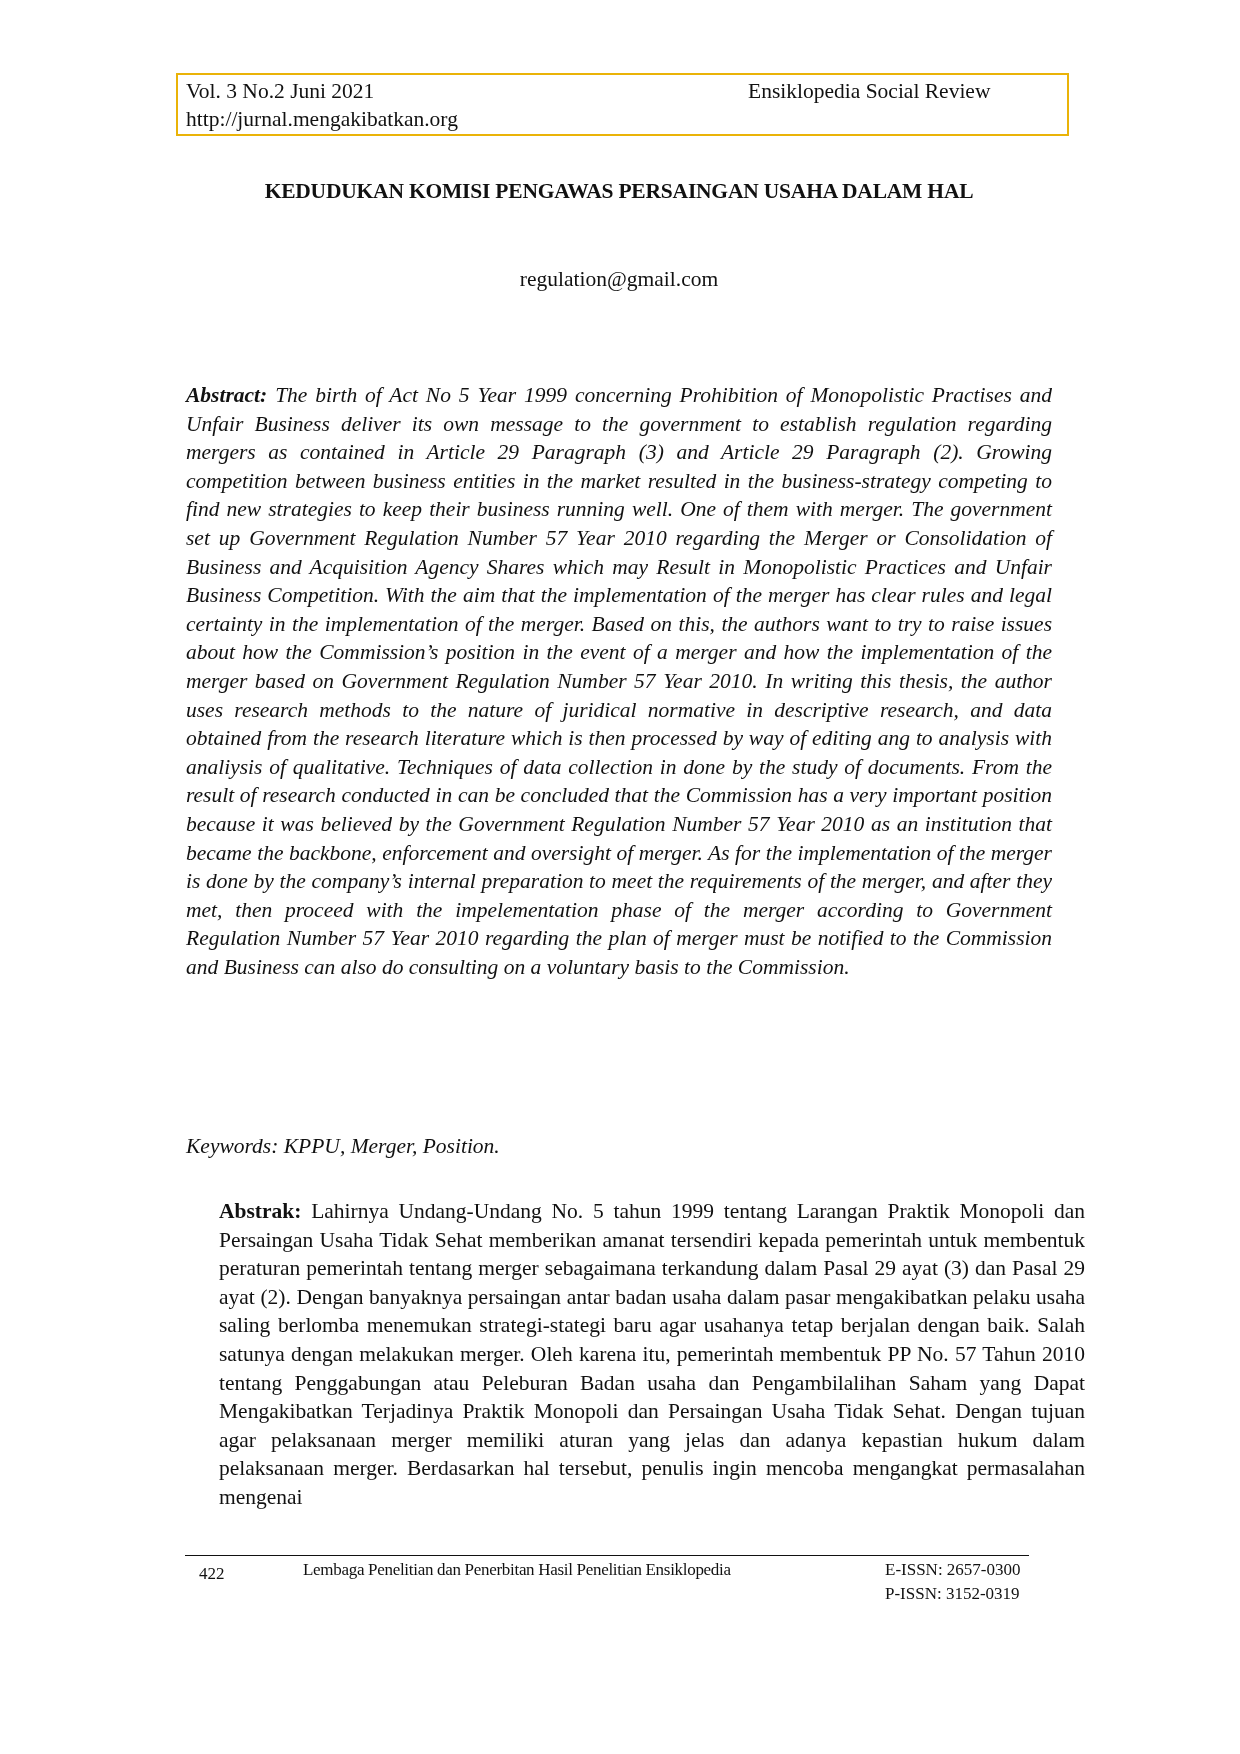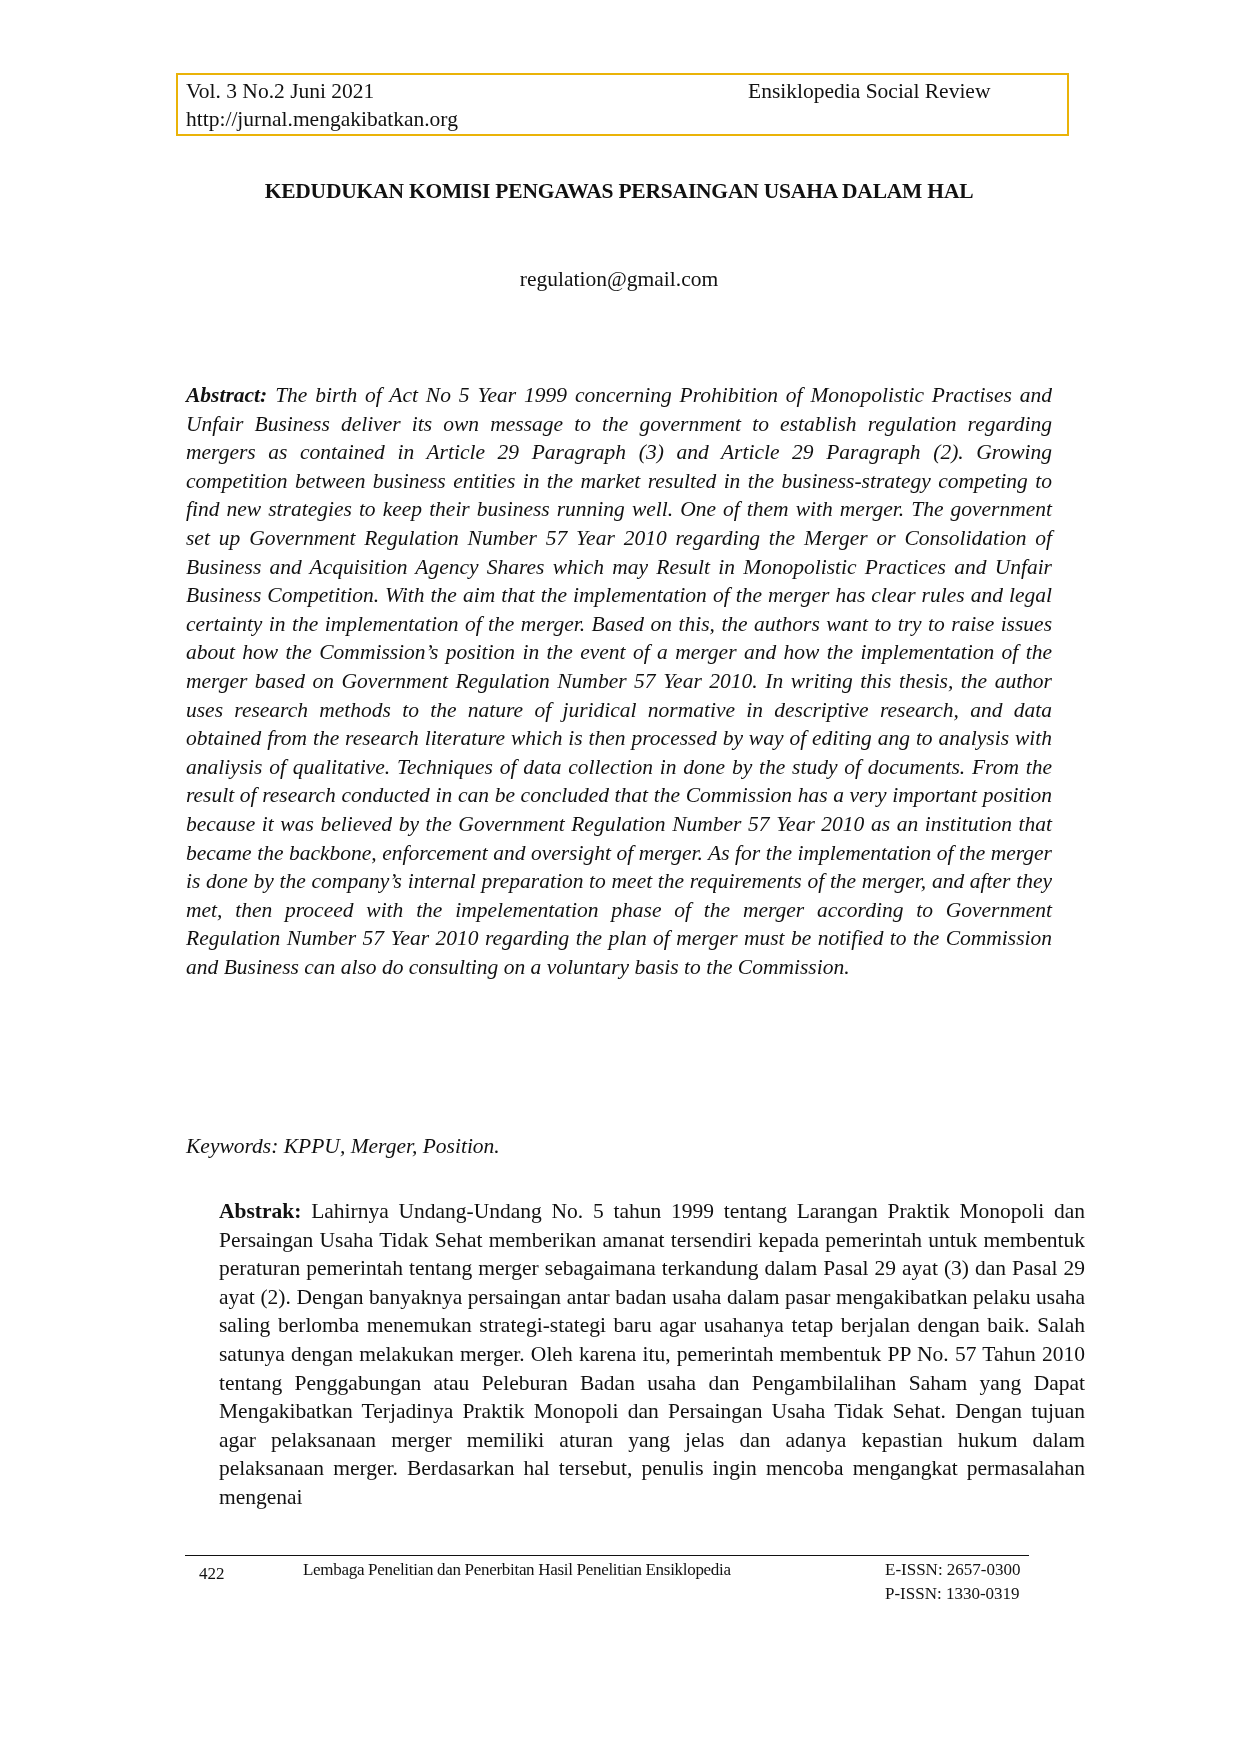--- a/index.html
+++ b/index.html
@@ -162,15 +162,15 @@
 
 <div class="abstract-id"><span class="label">Abstrak:</span> <span>Lahirnya Undang-Undang No. 5 tahun 1999 tentang Larangan Praktik Monopoli dan Persaingan Usaha Tidak Sehat memberikan amanat tersendiri kepada pemerintah untuk membentuk peraturan pemerintah tentang merger sebagaimana terkandung dalam Pasal 29 ayat (3) dan Pasal 29 ayat (2). Dengan banyaknya persaingan antar badan usaha dalam pasar mengakibatkan pelaku usaha saling berlomba menemukan strategi-stategi baru agar usahanya tetap berjalan dengan baik. Salah satunya dengan melakukan merger. Oleh karena itu, pemerintah membentuk PP No. 57 Tahun 2010 tentang Penggabungan atau Peleburan Badan usaha dan Pengambilalihan Saham yang Dapat Mengakibatkan Terjadinya Praktik Monopoli dan Persaingan Usaha Tidak Sehat. Dengan tujuan agar pelaksanaan merger memiliki aturan yang jelas dan adanya kepastian hukum dalam pelaksanaan merger. Berdasarkan hal tersebut, penulis ingin mencoba mengangkat permasalahan mengenai</span></div>
 
 <div class="footer-rule"></div>
 
 <div class="footer">
   <span class="page-number">422</span>
   <span class="publisher">Lembaga Penelitian dan Penerbitan Hasil Penelitian Ensiklopedia</span>
   <div class="issn">
     <div>E-ISSN: 2657-0300</div>
-    <div>P-ISSN: 1330-0319</div>
+    <div>P-ISSN: 3152-0319</div>
   </div>
 </div>
 
 </body></html>

